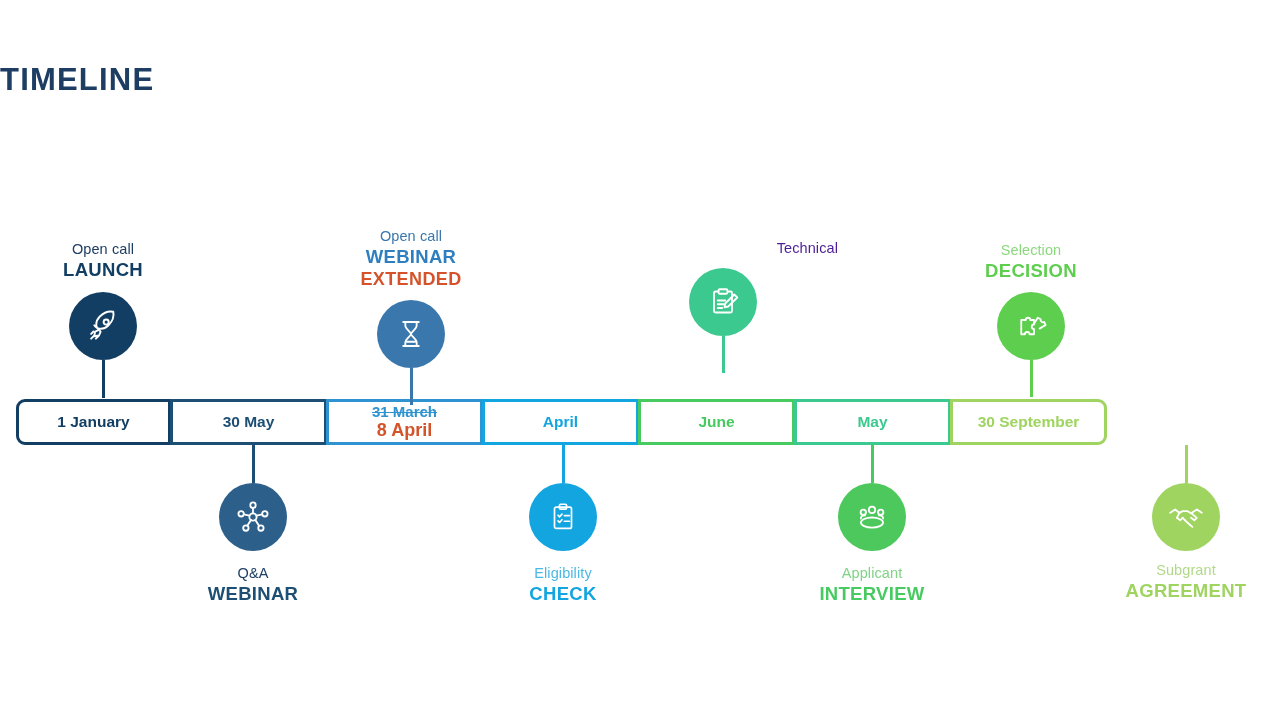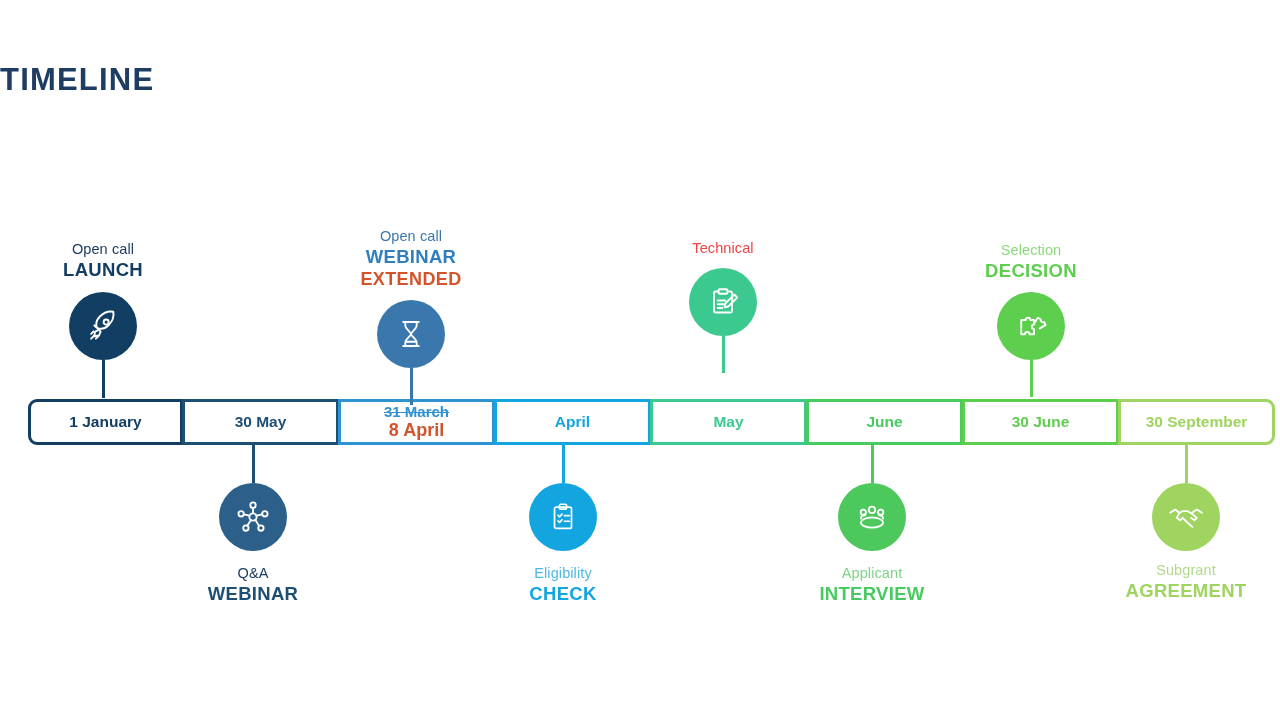--- a/index.html
+++ b/index.html
@@ -43,21 +43,21 @@
     position: relative;
     box-sizing: border-box;
     background: #ffffff;
     border-style: solid;
     border-width: 3px;
     display: flex;
     align-items: center;
     justify-content: center;
     margin-left: -1px;
   }
-  .seg:first-child { margin-left: 12px; }
+  .seg:first-child { margin-left: 0; }
   .seg.first {
     border-top-left-radius: 9px;
     border-bottom-left-radius: 9px;
   }
   .seg.last {
     border-top-right-radius: 9px;
     border-bottom-right-radius: 9px;
   }
   .seg-label {
     font-size: 15.5px;
@@ -140,31 +140,28 @@
     <span class="seg-label" style="color: rgb(47, 147, 209);">
       <span class="old">31 March</span>
       <span class="new" style="color: rgb(212, 83, 42);">8 April</span>
     </span>
   </div>
 
   <div class="seg" style="border-color: rgb(18, 165, 224); width: 157px; flex: 0 0 157px;">
     <span class="seg-label" style="color: rgb(18, 165, 224);">April</span>
   </div>
 
+  <div class="seg" style="border-color: rgb(71, 202, 95); width: 157px; flex: 0 0 157px;">
+    <span class="seg-label" style="color: rgb(71, 202, 95);">June</span>
+  </div>
+
   <div class="seg" style="border-color: rgb(60, 201, 143); width: 157px; flex: 0 0 157px;">
     <span class="seg-label" style="color: rgb(60, 201, 143);">May</span>
   </div>
 
-  <div class="seg" style="border-color: rgb(71, 202, 95); width: 157px; flex: 0 0 157px;">
-    <span class="seg-label" style="color: rgb(71, 202, 95);">June</span>
-  </div>
-
-  <div class="seg" style="border-color: rgb(94, 206, 78); width: 157px; flex: 0 0 157px;">
-    <span class="seg-label" style="color: rgb(94, 206, 78);">30 June</span>
-  </div>
 
   <div class="seg last" style="border-color: rgb(158, 212, 95); width: 157px; flex: 0 0 157px;">
     <span class="seg-label" style="color: rgb(158, 212, 95);">30 September</span>
   </div>
 
 </div>
 
 <div class="milestone top" style="left:-12px; top:240px;">
   <div class="m-sub" style="color: rgb(29, 61, 99);">Open call</div>
   <div class="m-main" style="color: rgb(18, 62, 99);">LAUNCH</div>
@@ -191,21 +188,21 @@
       <path d="M13 41h22"></path>
       <path d="M16 7v5c0 5 8 9 8 12 0 3-8 7-8 12v5"></path>
       <path d="M32 7v5c0 5-8 9-8 12 0 3 8 7 8 12v5"></path>
       <path d="M18 35h12"></path>
     </svg>
   </div>
   <div class="m-stem" style="height: 37px; background: rgb(58, 119, 173);"></div>
 </div>
 
 <div class="milestone top" style="left:608px; top:239px;">
-  <div class="m-sub" style="color: #ef4444;">Technical</div>
+  <div class="m-sub" style="color: #4c1d95; text-align: right;">Technical</div>
   <div class="m-circle" style="margin-top: 11px; background: rgb(60, 201, 143);">
     <svg width="36" height="36" viewBox="0 0 48 48" fill="none" stroke="#ffffff" stroke-width="2.4" stroke-linecap="round" stroke-linejoin="round">
       <path d="M30 10h4a2 2 0 012 2v24a2 2 0 01-2 2H14a2 2 0 01-2-2V12a2 2 0 012-2h4"></path>
       <rect x="18" y="7" width="12" height="6" rx="1.6"></rect>
       <path d="M17 22h10"></path>
       <path d="M17 27h8"></path>
       <path d="M17 32h6"></path>
       <path d="M39 14l4 4-12 12-5 1 1-5z"></path>
     </svg>
   </div>

